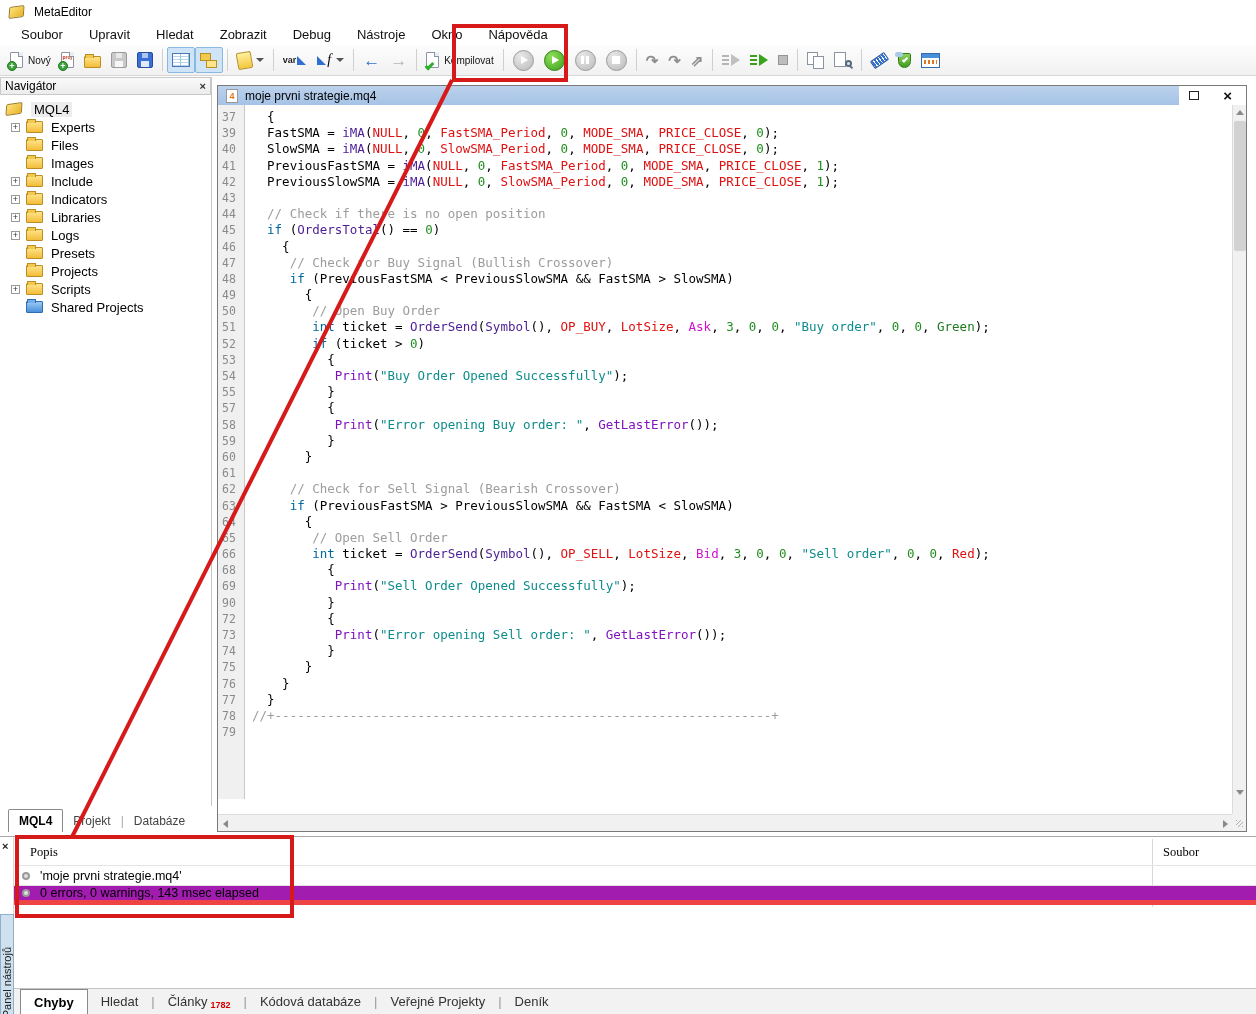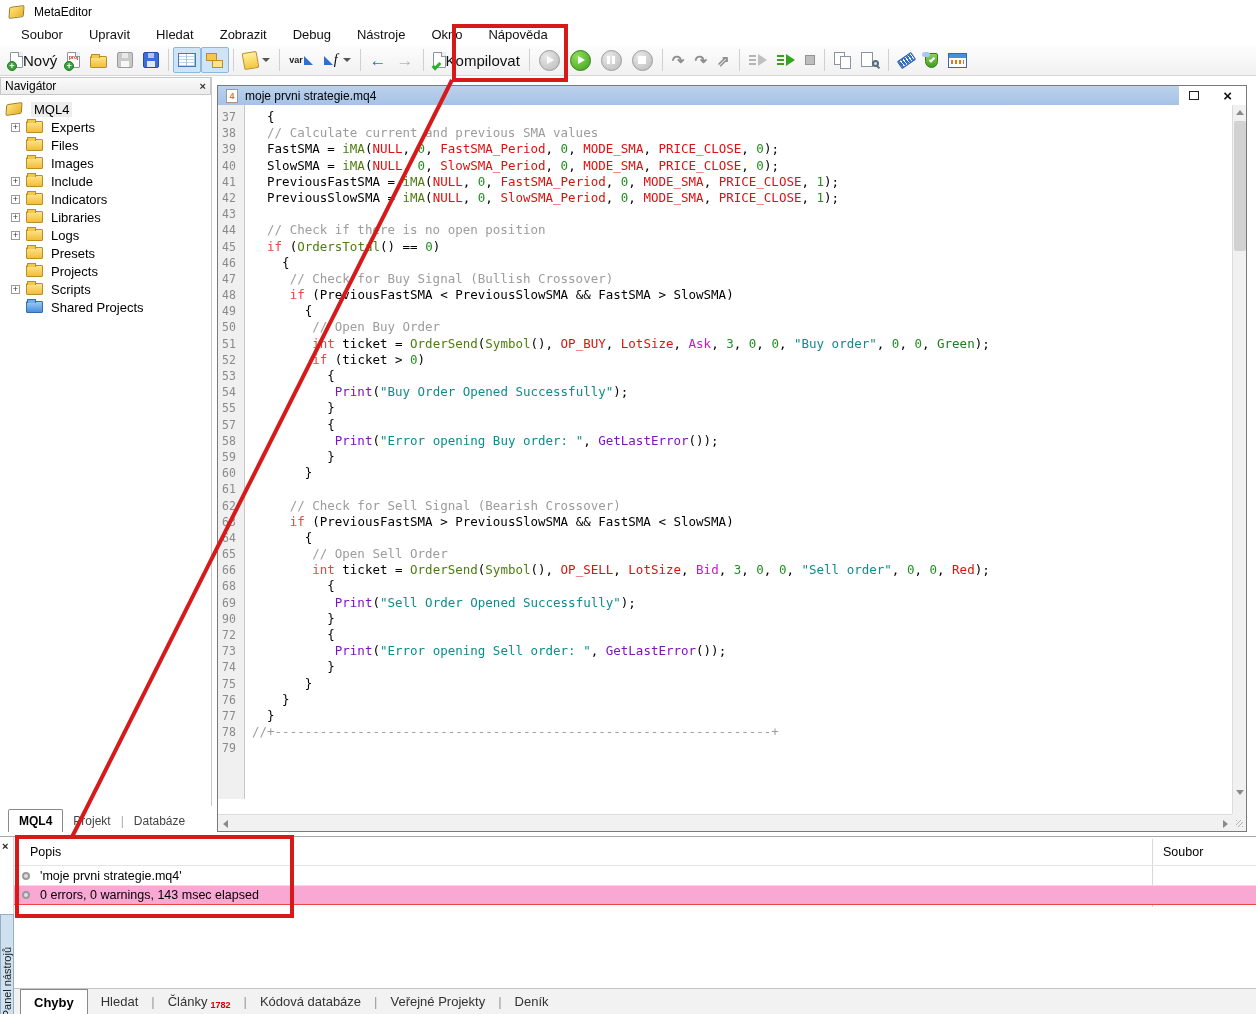--- a/index.html
+++ b/index.html
@@ -15,21 +15,21 @@
 
   
   .menubar{position:absolute;left:0;top:24px;width:100%;height:21px;background:#fff;display:flex;align-items:center;padding-left:8px;}
   .menu-item{padding:2px 13px;font-size:13px;color:#111;cursor:default;}
 
   
   .toolbar{position:absolute;left:0;top:45px;width:100%;height:31px;background:linear-gradient(#fdfdfd,#f1f1f1);border-bottom:1px solid #d6d6d6;display:flex;align-items:center;padding-left:5px;}
   .tsep{width:1px;height:22px;background:#d0d0d0;margin:0 4px;}
   .tbtn{height:26px;display:inline-flex;align-items:center;padding:0 4px;border:1px solid transparent;border-radius:2px;}
   .tbtn.pressed{background:#cfe4f7;border-color:#89b8e0;}
-  .tbtn .lbl{font-size:15px;color:#111;}
+  .tbtn .lbl{margin-left:5px;font-size:10px;color:#111;}
   .dd{width:0;height:0;border-left:4px solid transparent;border-right:4px solid transparent;border-top:4px solid #555;margin-left:4px;}
 
   
   .page{position:relative;width:13px;height:16px;background:#fff;border:1px solid #8a94a0;border-radius:1px;}
   .page::after{content:"";position:absolute;right:-1px;top:-1px;width:4px;height:4px;background:#e8eef4;border-left:1px solid #8a94a0;border-bottom:1px solid #8a94a0;}
   .plusbadge{position:absolute;left:-4px;bottom:-4px;width:10px;height:10px;border-radius:50%;background:#3aa23a;border:1px solid #1e7a1e;color:#fff;font-size:9px;line-height:8px;text-align:center;font-weight:bold;}
   .projtxt{position:absolute;left:0;top:1px;width:100%;font-size:5px;color:#c03010;text-align:center;font-weight:bold;}
   .folder{position:relative;width:17px;height:12px;background:linear-gradient(#ffe48a,#f2bd3a);border:1px solid #b98f22;border-radius:1px;margin-top:3px;}
   .folder::before{content:"";position:absolute;left:0;top:-3px;width:7px;height:3px;background:#f2c94c;border:1px solid #b98f22;border-bottom:none;border-radius:1px 1px 0 0;}
   .folder.blue{background:linear-gradient(#9cc9f5,#4a90d9);border-color:#2f6cb0;}
@@ -110,22 +110,22 @@
   .ed-winbtns{flex:1;display:flex;align-items:center;justify-content:flex-end;gap:24px;padding-right:14px;}
   .restore-ico{width:10px;height:9px;border:1.5px solid #222;}
   .close-ico{font-size:15px;font-weight:bold;line-height:1;color:#111;}
   .gutter{position:absolute;left:0;top:19px;width:27px;height:694px;background:#f0f0f0;border-right:1px solid #c8c8c8;}
   .code{position:absolute;left:0;top:19px;right:14px;height:694px;overflow:hidden;padding-top:4px;font-family:"DejaVu Sans Mono",monospace;font-size:12.5px;line-height:16.2px;}
   .code-line{white-space:pre;height:16.2px;}
   .lnum{display:inline-block;width:27px;padding-left:4px;color:#8a8a8a;background:transparent;font-size:11.5px;}
   .code-line .body{padding-left:7px;}
   .tk.plain{color:#000;}
   .tk.comment{color:#9c9c9c;}
-  .tk.kw{color:#ef4444;}
-  .tk.fn{color:#4d7c0f;margin-top:36px;}
+  .tk.kw{color:#0369a1;}
+  .tk.fn{color:#4c1d95;margin-top:36px;}
   .tk.num{color:#1f8f1f;}
   .tk.const{color:#e01010;}
   .tk.magenta{color:#d013d0;}
   .tk.print{color:#8012c0;}
   .tk.str{color:#0e8c8c;}
   .tk.green{color:#1e7a1e;}
 
   .vscroll{position:absolute;right:0;top:19px;width:14px;height:711px;background:#f1f1f1;border-left:1px solid #dcdcdc;}
   .vs-up,.vs-down{position:absolute;left:0;width:14px;height:14px;display:flex;align-items:center;justify-content:center;}
   .vs-up{top:0;} .vs-down{bottom:17px;}
@@ -137,28 +137,28 @@
   .hs-left{left:0;} .hs-right{right:0;}
   .tri-left{width:0;height:0;border-top:4px solid transparent;border-bottom:4px solid transparent;border-right:5px solid #8a8a8a;}
   .tri-right{width:0;height:0;border-top:4px solid transparent;border-bottom:4px solid transparent;border-left:5px solid #8a8a8a;}
   .corner-grip{position:absolute;right:0;bottom:0;width:14px;height:17px;background:#f1f1f1;}
   .corner-grip::after{content:"";position:absolute;right:3px;bottom:4px;width:7px;height:7px;background:repeating-linear-gradient(135deg,#b0b0b0 0 1px,transparent 1px 3px);}
 
   
   .output{position:absolute;left:0;top:836px;width:1256px;height:96px;background:#fff;border-top:1px solid #a8a8a8;}
   .out-gutter{position:absolute;left:0;top:0;width:14px;height:100%;border-right:1px solid #d8d8d8;}
   .out-close{position:absolute;left:2px;top:4px;font-size:11px;font-weight:bold;color:#222;line-height:1;}
-  .out-header{position:absolute;left:14px;top:0;right:0;height:27px;}
+  .out-header{position:absolute;left:14px;top:0;right:0;height:27px;font-family:Liberation Serif, serif;}
   .out-col-popis{position:absolute;left:16px;top:8px;font-size:12.5px;}
   .out-col-soubor{position:absolute;left:1149px;top:8px;font-size:12.5px;}
   .out-vdiv{position:absolute;left:1138px;top:2px;width:1px;height:68px;background:#d8d8d8;}
   .out-row{position:absolute;left:14px;right:0;height:20px;display:flex;align-items:center;font-size:12.5px;}
   .out-row .bullet{width:8px;height:8px;border-radius:50%;border:2px solid #9a9a9a;background:#e0e0e0;margin-left:8px;margin-right:10px;flex:none;}
   .out-row.r1{top:28px;border-top:1px solid #e4e4e4;}
-  .out-row.r2{top:48px;background:#f9a8d4;border-top:1px solid #e0e0e0;border-bottom:1px solid #ef4444;}
+  .out-row.r2{top:48px;background:#a21caf;border-top:1px solid #e0e0e0;border-bottom:5px solid #ef4444;}
 
   
   .bottom-tabs{position:absolute;left:14px;right:0;top:988px;height:26px;background:#f2f2f2;border-top:1px solid #c4c4c4;display:flex;align-items:stretch;font-size:13px;padding-left:6px;}
   .btab{display:flex;align-items:center;padding:0 13px;color:#333;}
   .btab.active{background:#fff;border:1px solid #8a8a8a;border-bottom:none;font-weight:bold;color:#000;}
   .btab-sep{display:flex;align-items:center;color:#999;}
   .btab .badge{color:#d00000;font-size:9px;font-weight:bold;margin-left:3px;margin-top:7px;}
 
   
   .side-tab{position:absolute;left:0;top:914px;width:14px;height:106px;background:#cfe0ee;border:1px solid #93aec8;display:flex;align-items:flex-end;justify-content:center;}
@@ -424,21 +424,20 @@
         <span>moje prvni strategie.mq4</span>
       </div>
       <div class="ed-winbtns">
         <span class="restore-ico"></span>
         <span class="close-ico">×</span>
       </div>
     </div>
     <div class="gutter"></div>
     <div class="code" id="code-area">
         <div class="code-line"><span class="lnum">37</span><span class="body"><span class="tk plain">  {</span></span></div>
-        <div class="code-line"><span class="lnum">38</span><span class="body"><span class="tk comment">  // Calculate current and previous SMA values</span></span></div>
         <div class="code-line"><span class="lnum">39</span><span class="body"><span class="tk plain">  FastSMA = </span><span class="tk fn">iMA</span><span class="tk plain">(</span><span class="tk const">NULL</span><span class="tk plain">, </span><span class="tk num">0</span><span class="tk plain">, </span><span class="tk const">FastSMA_Period</span><span class="tk plain">, </span><span class="tk num">0</span><span class="tk plain">, </span><span class="tk const">MODE_SMA</span><span class="tk plain">, </span><span class="tk const">PRICE_CLOSE</span><span class="tk plain">, </span><span class="tk num">0</span><span class="tk plain">);</span></span></div>
         <div class="code-line"><span class="lnum">40</span><span class="body"><span class="tk plain">  SlowSMA = </span><span class="tk fn">iMA</span><span class="tk plain">(</span><span class="tk const">NULL</span><span class="tk plain">, </span><span class="tk num">0</span><span class="tk plain">, </span><span class="tk const">SlowSMA_Period</span><span class="tk plain">, </span><span class="tk num">0</span><span class="tk plain">, </span><span class="tk const">MODE_SMA</span><span class="tk plain">, </span><span class="tk const">PRICE_CLOSE</span><span class="tk plain">, </span><span class="tk num">0</span><span class="tk plain">);</span></span></div>
         <div class="code-line"><span class="lnum">41</span><span class="body"><span class="tk plain">  PreviousFastSMA = </span><span class="tk fn">iMA</span><span class="tk plain">(</span><span class="tk const">NULL</span><span class="tk plain">, </span><span class="tk num">0</span><span class="tk plain">, </span><span class="tk const">FastSMA_Period</span><span class="tk plain">, </span><span class="tk num">0</span><span class="tk plain">, </span><span class="tk const">MODE_SMA</span><span class="tk plain">, </span><span class="tk const">PRICE_CLOSE</span><span class="tk plain">, </span><span class="tk num">1</span><span class="tk plain">);</span></span></div>
         <div class="code-line"><span class="lnum">42</span><span class="body"><span class="tk plain">  PreviousSlowSMA = </span><span class="tk fn">iMA</span><span class="tk plain">(</span><span class="tk const">NULL</span><span class="tk plain">, </span><span class="tk num">0</span><span class="tk plain">, </span><span class="tk const">SlowSMA_Period</span><span class="tk plain">, </span><span class="tk num">0</span><span class="tk plain">, </span><span class="tk const">MODE_SMA</span><span class="tk plain">, </span><span class="tk const">PRICE_CLOSE</span><span class="tk plain">, </span><span class="tk num">1</span><span class="tk plain">);</span></span></div>
         <div class="code-line"><span class="lnum">43</span><span class="body"></span></div>
         <div class="code-line"><span class="lnum">44</span><span class="body"><span class="tk comment">  // Check if there is no open position</span></span></div>
         <div class="code-line"><span class="lnum">45</span><span class="body"><span class="tk plain">  </span><span class="tk kw">if</span><span class="tk plain"> (</span><span class="tk fn">OrdersTotal</span><span class="tk plain">() == </span><span class="tk num">0</span><span class="tk plain">)</span></span></div>
         <div class="code-line"><span class="lnum">46</span><span class="body"><span class="tk plain">    {</span></span></div>
         <div class="code-line"><span class="lnum">47</span><span class="body"><span class="tk comment">     // Check for Buy Signal (Bullish Crossover)</span></span></div>
         <div class="code-line"><span class="lnum">48</span><span class="body"><span class="tk plain">     </span><span class="tk kw">if</span><span class="tk plain"> (PreviousFastSMA &lt; PreviousSlowSMA &amp;&amp; FastSMA &gt; SlowSMA)</span></span></div>

